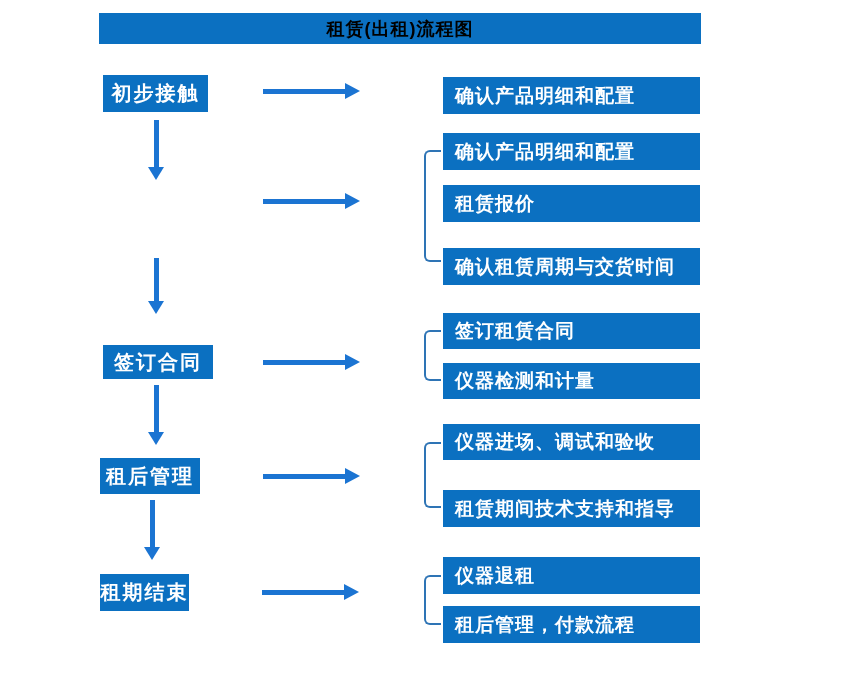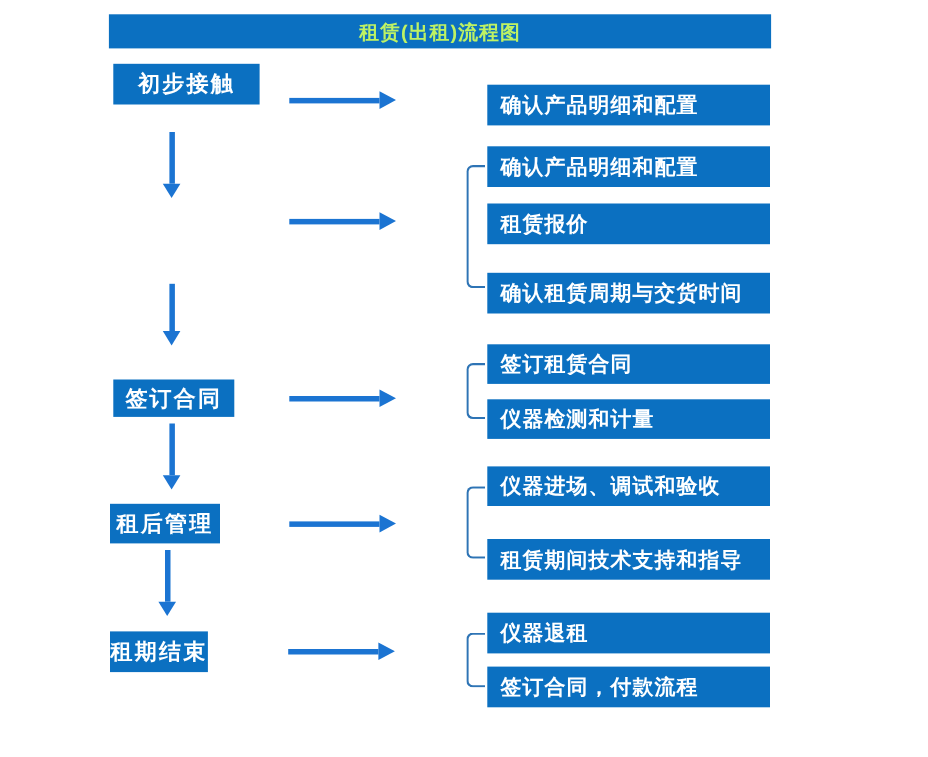--- a/index.html
+++ b/index.html
@@ -6,21 +6,21 @@
   #canvas {
     position:relative;
     width:844px; height:688px;
     background:#ffffff;
     font-family:"Liberation Sans","DejaVu Sans",sans-serif;
     font-weight:bold;
     overflow:hidden;
   }
   .title {
     position:absolute; left:99px; top:13px; width:602px; height:31px;
-    background:#0b70c1; color:#bef264;
+    background:#0b70c1; color:#000000;
     display:flex; align-items:center; justify-content:center;
     font-size:18px; letter-spacing:1px;
   }
   .box {
     position:absolute;
     background:#0b70c1; color:#ffffff;
     display:flex; align-items:center;
     box-sizing:border-box;
     white-space:nowrap;
   }
@@ -46,21 +46,21 @@
     background:transparent;
   }
 </style>
 </head>
 <body>
 
 <div id="canvas">
 
   <div class="title">租赁(出租)流程图</div>
 
-  <div class="box stage" style="left:103px;top:58px;width:133px;height:37px">初步接触</div>
+  <div class="box stage" style="left:103px;top:75px;width:105px;height:37px">初步接触</div>
   <div class="box stage" style="left:103px;top:345px;width:110px;height:34px">签订合同</div>
   <div class="box stage" style="left:100px;top:458px;width:100px;height:36px">租后管理</div>
   <div class="box stage" style="left:100px;top:574px;width:89px;height:37px">租期结束</div>
 
   <div class="varrow" style="left:148px;top:120px;height:60px">
     <span class="shaft" style="height:47px"></span>
     <span class="head" style="top:47px"></span>
   </div>
   <div class="varrow" style="left:148px;top:258px;height:56px">
     <span class="shaft" style="height:43px"></span>
@@ -103,15 +103,15 @@
 
   <div class="box detail" style="top:77px">确认产品明细和配置</div>
   <div class="box detail" style="top:133px">确认产品明细和配置</div>
   <div class="box detail" style="top:185px">租赁报价</div>
   <div class="box detail" style="top:248px">确认租赁周期与交货时间</div>
   <div class="box detail" style="top:313px;height:36px">签订租赁合同</div>
   <div class="box detail" style="top:363px;height:36px">仪器检测和计量</div>
   <div class="box detail" style="top:424px;height:36px">仪器进场、调试和验收</div>
   <div class="box detail" style="top:490px">租赁期间技术支持和指导</div>
   <div class="box detail" style="top:557px">仪器退租</div>
-  <div class="box detail" style="top:606px">签订合同，付款流程</div>
+  <div class="box detail" style="top:606px">租后管理，付款流程</div>
 
 </div>
 
 </body></html>

